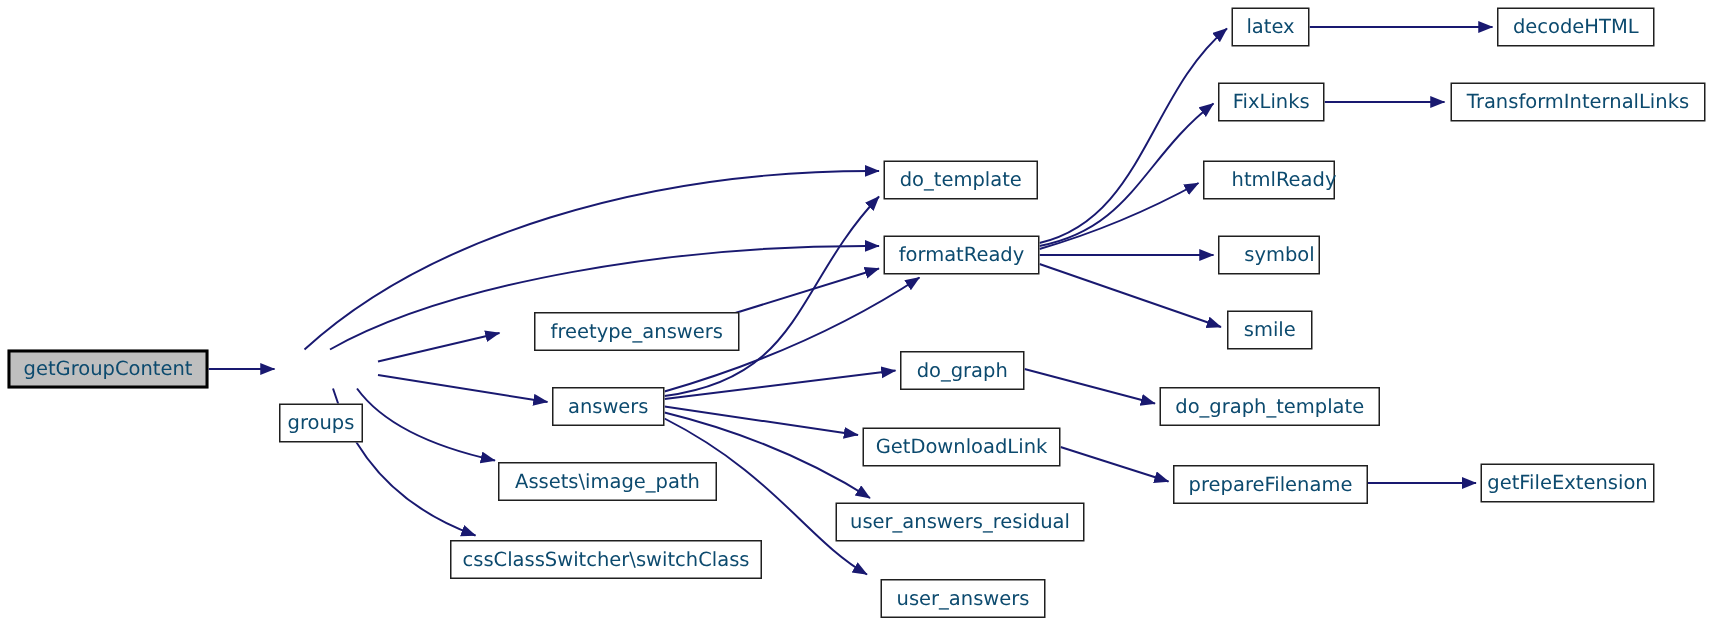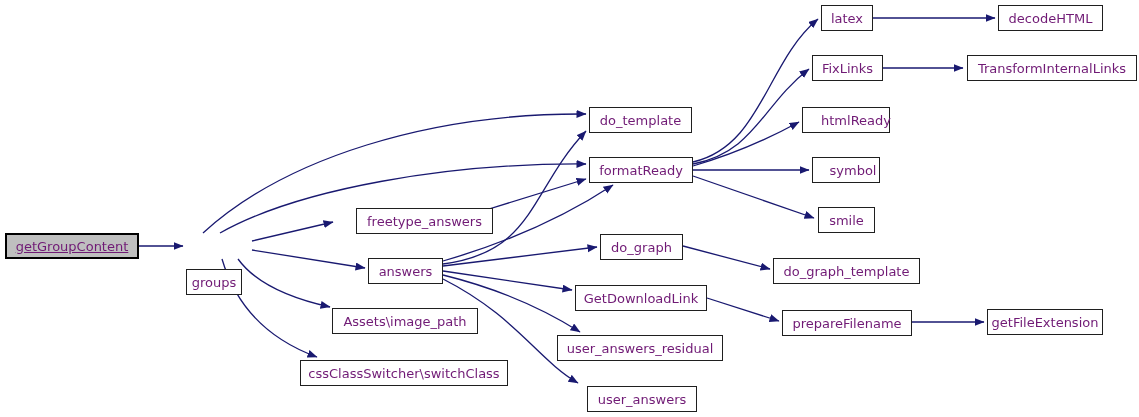--- a/index.html
+++ b/index.html
@@ -14,34 +14,33 @@
   #edges {
     position: absolute;
     left: 0; top: 0;
     width: 1139px; height: 417px;
   }
   .node {
     position: absolute;
     box-sizing: border-box;
     border: 1px solid #1f1f1f;
     background: #ffffff;
-    color: #701a75;
+    color: #0c4a6e;
     display: flex;
     align-items: center;
     justify-content: center;
     white-space: nowrap;
     font-size: 13px;
     line-height: 1;
     cursor: pointer;
   }
   .node.root {
     border: 2px solid #000000;
     background: #bfbfbf;
     cursor: default;
-    text-decoration: underline;
   }
   .edge {
     fill: none;
     stroke-width: 1.3px;
   }
 </style>
 </head>
 <body>
 
 <div id="canvas">

